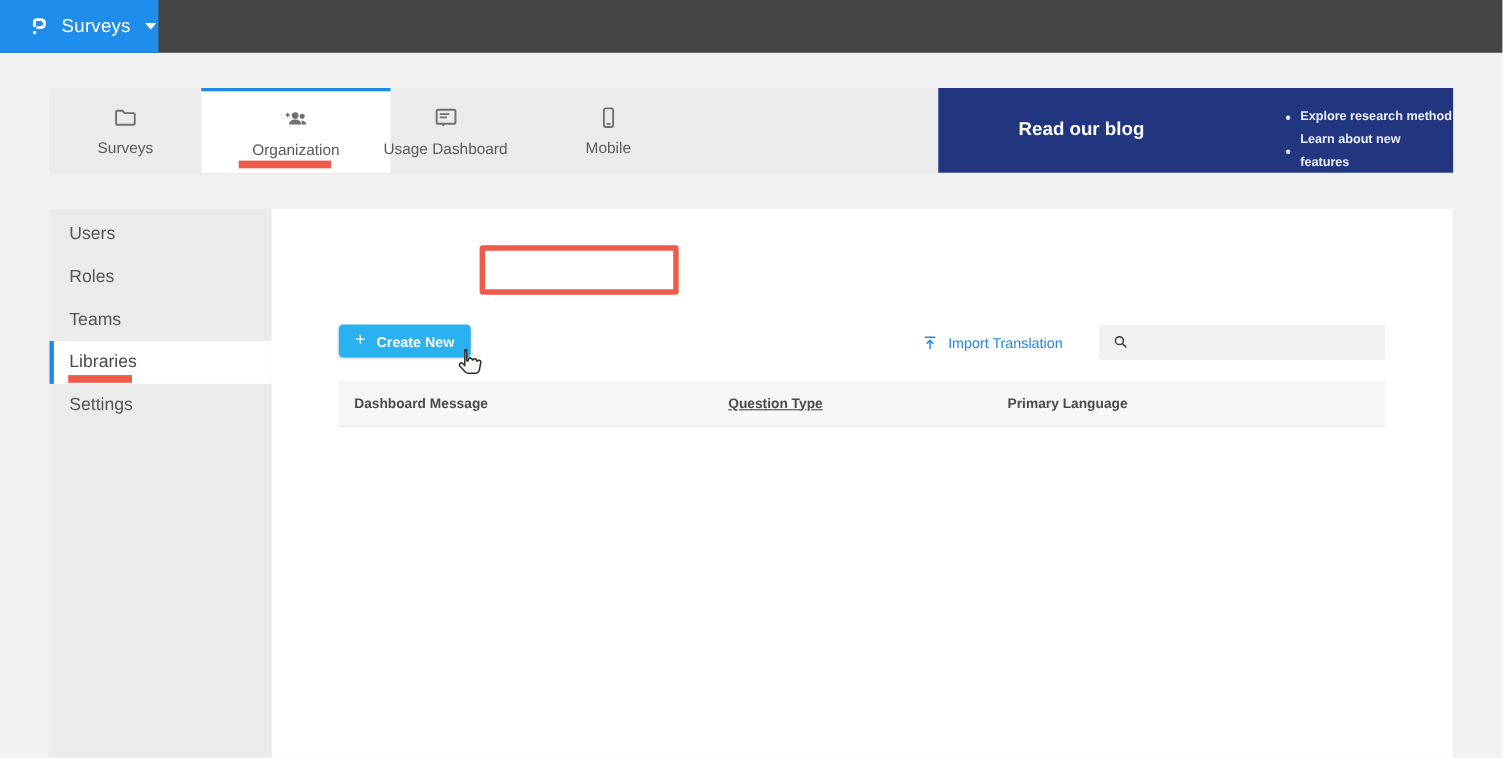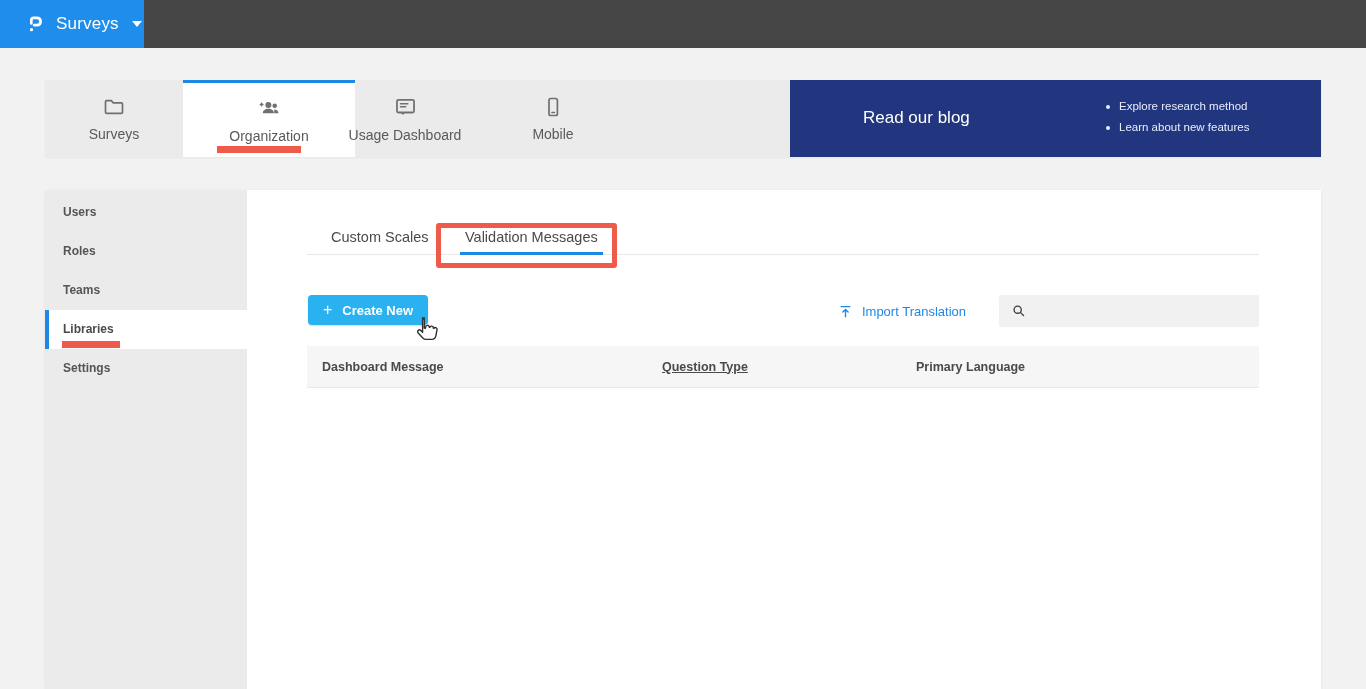--- a/index.html
+++ b/index.html
@@ -25,31 +25,31 @@
   .navcard { position:absolute; left:45px; top:80px; width:1276px; height:77px; background:#ebebeb;
              box-shadow:0 1px 2px rgba(0,0,0,.05); }
   .navtab { position:absolute; top:0; height:77px; display:flex; flex-direction:column; align-items:center;
             justify-content:center; gap:7px; cursor:pointer; }
   .navtab .nt-label { font-size:14px; color:#5a5a5a; }
   .navtab.t0 { left:0;   width:138px; }
   .navtab.t1 { left:138px; width:172px; }
   .navtab.t2 { left:286px; width:148px; }
   .navtab.t3 { left:434px; width:148px; }
   .navtab.active { background:#fff; border-top:3px solid #1e88e5; }
-  .blogpanel { position:absolute; right:0; top:0; width:531px; height:77px; background:#21367f; cursor:pointer; }
+  .blogpanel { position:absolute; right:0; top:0; width:468px; height:77px; background:#21367f; cursor:pointer;font-weight:bold; }
   .blog-title { position:absolute; left:73px; top:28px; color:#fff; font-size:17px; }
   .blog-bullets { position:absolute; left:316px; top:16px; list-style:none; }
   .blog-bullets li { color:#e9eefb; font-size:11.5px; line-height:21px; display:flex; align-items:center; gap:9px; }
   .bullet-dot { width:4px; height:4px; border-radius:50%; background:#e9eefb; display:inline-block; }
 
   
   .card { position:absolute; left:45px; top:190px; width:1276px; height:499px; background:#fff;
           box-shadow:0 1px 3px rgba(0,0,0,.07); }
   .sidebar { position:absolute; left:0; top:0; width:202px; height:100%; background:#ebebeb; }
-  .side-item { height:39px; line-height:39px; padding-left:18px; font-size:12px; color:#555; cursor:pointer;font-weight:bold; }
+  .side-item { height:39px; line-height:39px; padding-left:18px; font-size:16px; color:#555; cursor:pointer; }
   .sidebar .side-item:first-child { margin-top:3px; }
   .side-item.active { background:#fff; border-left:4px solid #1e88e5; padding-left:14px; color:#4a4a4a; }
 
   .content { position:absolute; left:202px; top:0; right:0; height:100%; }
   .tabs-row { position:absolute; left:60px; right:62px; top:32px; height:33px; border-bottom:1px solid #e8e8e8; }
   .ctab { display:inline-block; font-size:14.5px; color:#4a4a4a; padding:7px 5px 10px; margin-right:22px; cursor:pointer; }
   .ctab.first { margin-left:19px; }
   .ctab.active { border-bottom:3px solid #1e88e5; padding-bottom:7px; }
 
   .toolbar { position:absolute; left:60px; right:62px; top:105px; height:34px; }
@@ -149,24 +149,20 @@
   <main class="card">
     <aside class="sidebar">
       <div class="side-item">Users</div>
       <div class="side-item">Roles</div>
       <div class="side-item">Teams</div>
       <div class="side-item active">Libraries</div>
       <div class="side-item">Settings</div>
     </aside>
 
     <section class="content">
-      <div class="tabs-row">
-        <div class="ctab first">Custom Scales</div>
-        <div class="ctab active">Validation Messages</div>
-      </div>
 
       <div class="toolbar">
         <button class="create-btn">
           <span class="create-plus">+</span>
           <span>Create New</span>
         </button>
         <div class="tool-right">
           <button class="import-link">
             <svg viewBox="0 0 20 20" width="15" height="15">
               <path d="M4.2 3.4h11.6" stroke="#1e88e5" stroke-width="1.8" stroke-linecap="round"></path>

